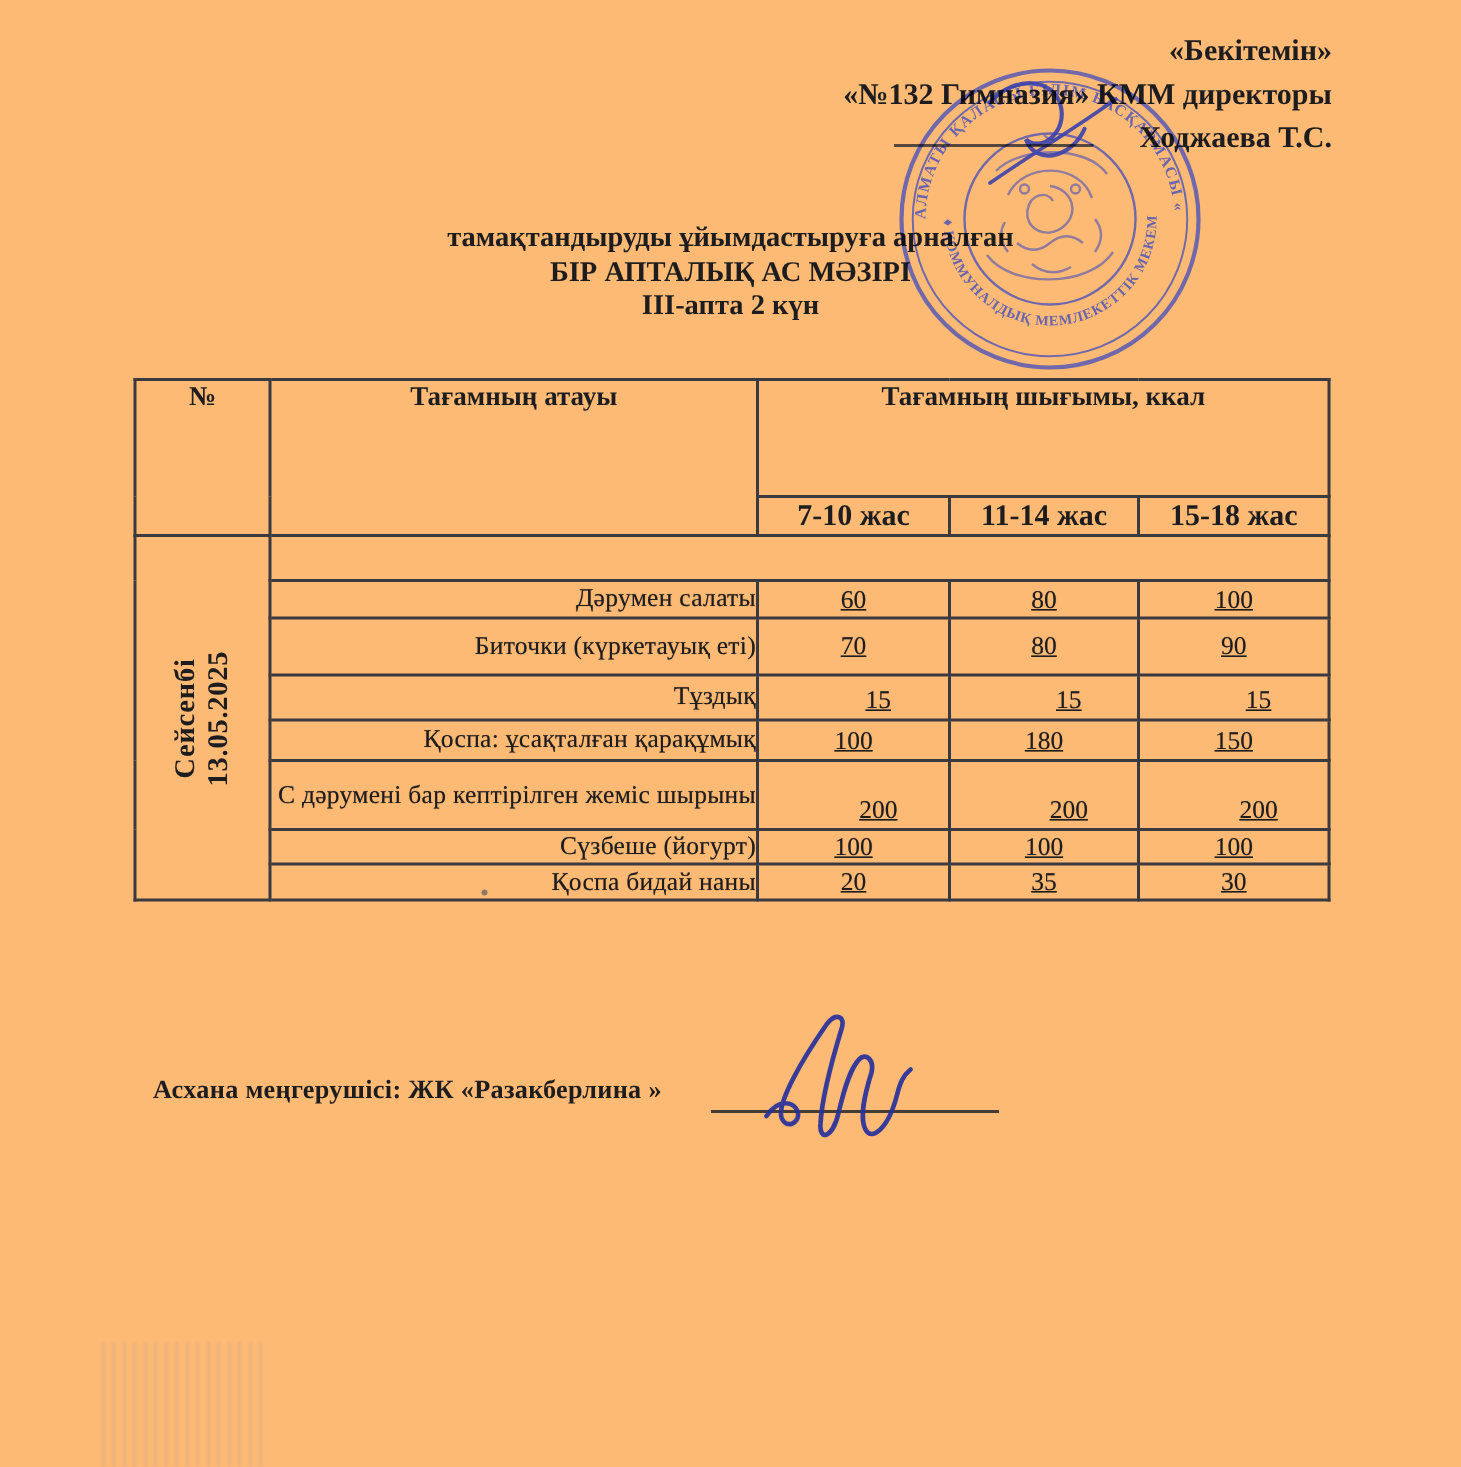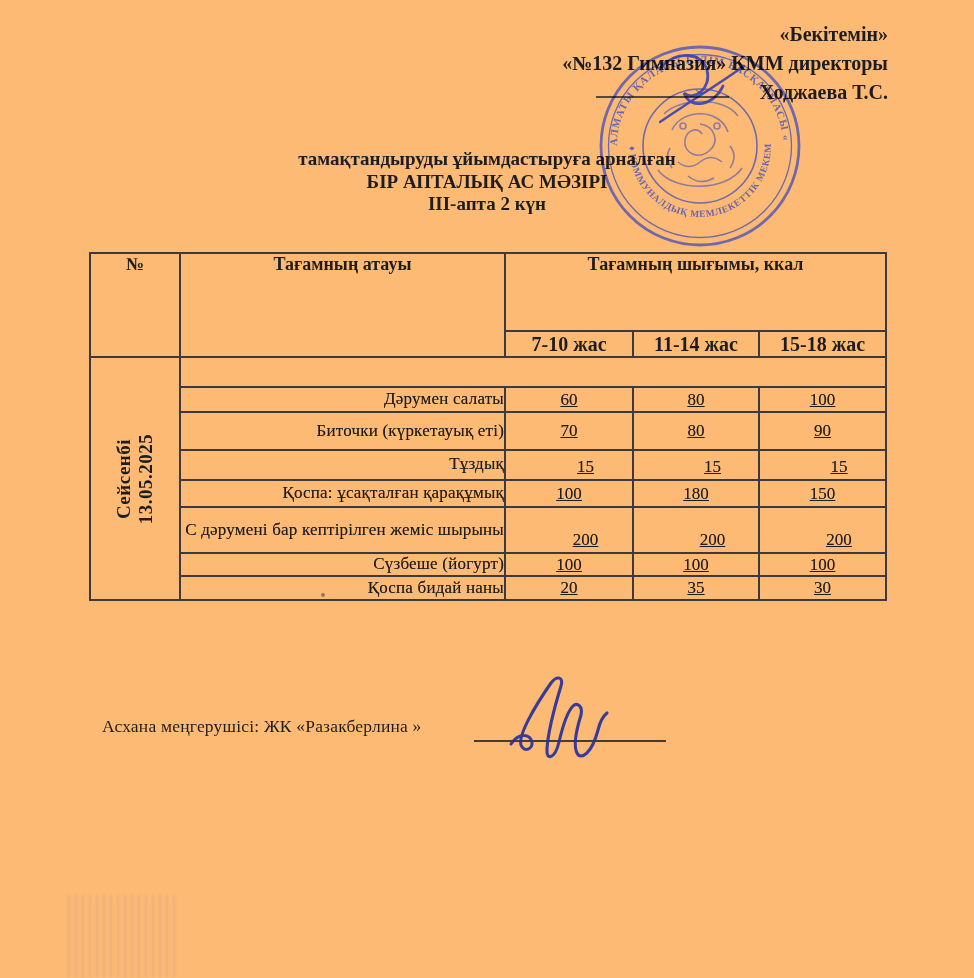--- a/index.html
+++ b/index.html
@@ -25,21 +25,21 @@
   th.h-age{font-size:20px;font-weight:bold;text-align:center;vertical-align:middle;}
   td.dish{text-align:right;vertical-align:middle;padding:1px 6px 1px 8px;line-height:1.18;
           letter-spacing:.2px;text-shadow:0 0 .5px rgba(20,20,25,.55);}
   td.val{text-align:center;vertical-align:middle;text-shadow:0 0 .5px rgba(20,20,25,.45);text-decoration:underline;}
   td.val.vb{vertical-align:bottom;padding-bottom:2px;padding-left:33px;}
   td.day-cell{position:relative;}
   .day-rot{position:absolute;top:50%;left:50%;transform:translate(-50%,-50%) rotate(-90deg);
            white-space:nowrap;text-align:center;font-weight:bold;font-size:19px;line-height:22px;
            letter-spacing:.5px;}
   
-  .footer-label{position:absolute;top:716px;left:102px;font-weight:normal;font-size:17.5px;
+  .footer-label{position:absolute;top:716px;left:102px;font-weight:bold;font-size:17.5px;
                 letter-spacing:.2px;white-space:nowrap;}
   .sig-underline{position:absolute;top:740px;left:474px;width:192px;height:1.8px;background:#26262c;opacity:.85;}
   .sig-svg{position:absolute;left:495px;top:668px;pointer-events:none;}
   
   .stamp-svg{position:absolute;left:584px;top:30px;pointer-events:none;mix-blend-mode:multiply;opacity:.93;}
   
   .smudge{position:absolute;left:68px;top:895px;width:110px;height:83px;opacity:.14;
           background:repeating-linear-gradient(90deg,#6a7fc0 0 2px,transparent 2px 7px);
           filter:blur(1.2px);}
   .speck{position:absolute;left:321px;top:593px;width:4px;height:4px;background:#55555c;

